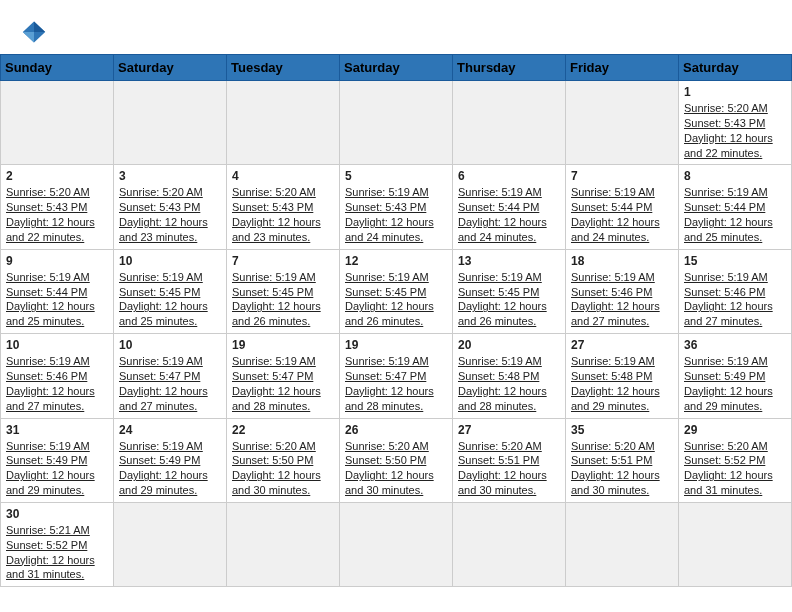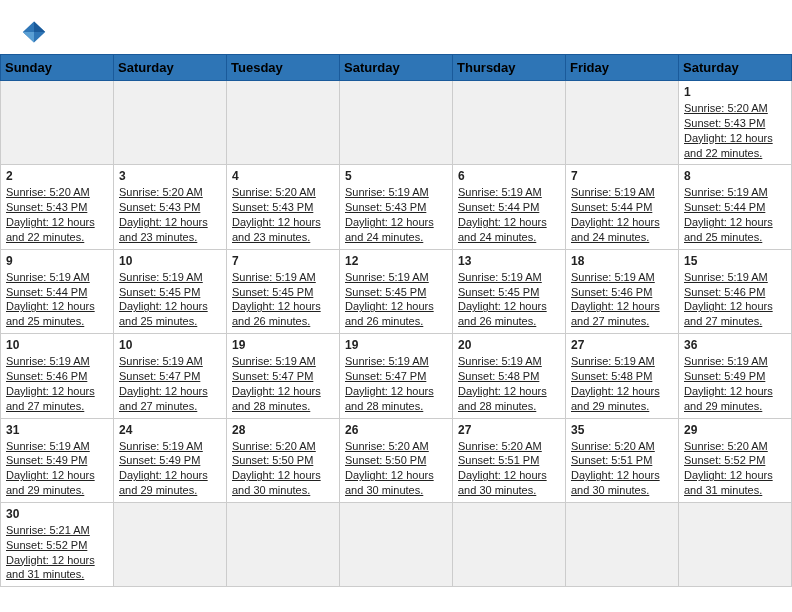--- a/index.html
+++ b/index.html
@@ -314,21 +314,21 @@
 and 29 minutes.</div>
           </td>
           <td>
             <span class="day-number">24</span>
             <div class="day-info">Sunrise: 5:19 AM
 Sunset: 5:49 PM
 Daylight: 12 hours
 and 29 minutes.</div>
           </td>
           <td>
-            <span class="day-number">28</span>
+            <span class="day-number">22</span>
             <div class="day-info">Sunrise: 5:20 AM
 Sunset: 5:50 PM
 Daylight: 12 hours
 and 30 minutes.</div>
           </td>
           <td>
             <span class="day-number">26</span>
             <div class="day-info">Sunrise: 5:20 AM
 Sunset: 5:50 PM
 Daylight: 12 hours

